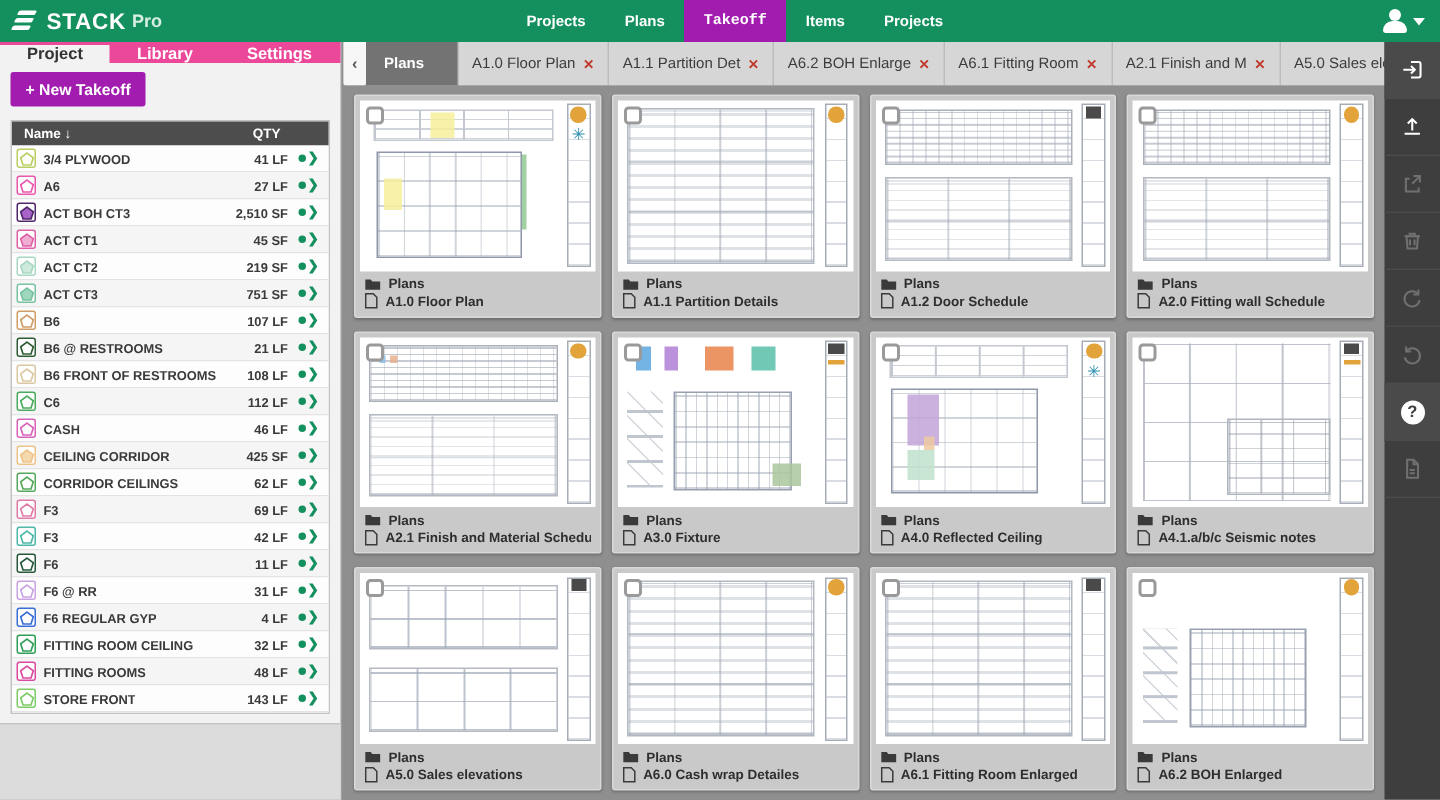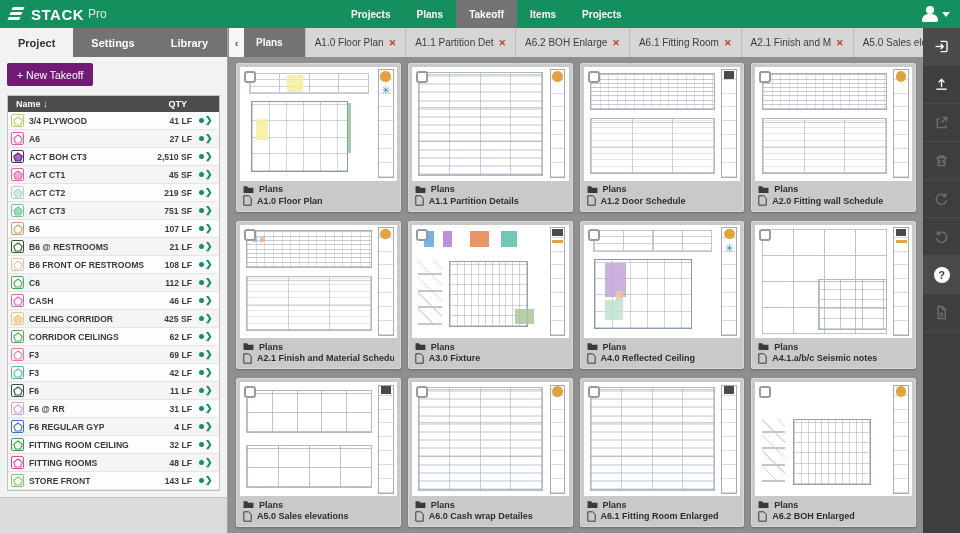--- a/index.html
+++ b/index.html
@@ -7,38 +7,38 @@
 
   
   .topbar { position:absolute; left:0; top:0; width:960px; height:28px; background:#13905e; display:flex; align-items:center; color:#fff; }
   .brand { display:flex; align-items:center; gap:6px; padding-left:8px; width:228px; }
   .logo { width:17px; height:15px; position:relative; }
   .logo i { position:absolute; left:2px; width:12px; height:3px; background:#fff; transform:skewX(-28deg); border-radius:1px; }
   .logo i:nth-child(1){ top:0; left:4px; }
   .logo i:nth-child(2){ top:5px; left:2px; }
   .logo i:nth-child(3){ top:10px; left:0; }
   .brand-name { font-weight:bold; font-size:15px; letter-spacing:.5px; }
-  .brand-suffix { font-size:12px; font-weight:normal; color:#d7efe3; margin-left:-2px; }
+  .brand-suffix { font-size:12px; font-weight:bold; color:#d7efe3; margin-left:-2px; }
   .nav { display:flex; height:28px; margin-left:110px; }
   .nav-item { display:flex; align-items:center; padding:0 13px; font-size:10px; font-weight:bold; cursor:pointer; }
-  .nav-item.active { background:#737373; }
+  .nav-item.active { background:#a21caf;font-family:Liberation Mono, monospace; }
   .user { margin-left:auto; display:flex; align-items:center; gap:3px; padding-right:10px; }
   .avatar-icon { width:18px; height:16px; position:relative; }
   .avatar-icon::before { content:""; position:absolute; left:5px; top:0; width:8px; height:8px; border-radius:50%; background:#fff; }
   .avatar-icon::after { content:""; position:absolute; left:1px; top:8px; width:16px; height:8px; border-radius:8px 8px 2px 2px; background:#fff; }
   .caret { width:0; height:0; border-left:4px solid transparent; border-right:4px solid transparent; border-top:5px solid #fff; }
 
   
   .left-panel { position:absolute; left:0; top:28px; width:228px; bottom:0; background:#f2f2f2; border-right:1px solid #9f9f9f; display:flex; flex-direction:column; }
-  .panel-tabs { display:flex; height:29px; background:#737373; flex:none; }
+  .panel-tabs { display:flex; height:14px; background:#ec4899; flex:none;align-items:flex-end; }
   .panel-tab { display:flex; align-items:center; padding:0 18px; font-size:11px; font-weight:bold; color:#fff; cursor:pointer; }
   .panel-tab.active { background:#f2f2f2; color:#333; }
   .search-row { display:flex; gap:5px; padding:6px 7px 7px 7px; flex:none; }
   .search-input { flex:1; height:23px; border:1px solid #bbb; border-radius:2px; font-size:11px; padding:0 6px; color:#444; font-family:"Liberation Sans",sans-serif; }
-  .new-takeoff-btn { height:23px; background:#701a75; color:#fff; border:none; border-radius:2px; font-size:10.5px; font-weight:normal; padding:4px 10px; cursor:pointer; font-family:"Liberation Sans",sans-serif; }
+  .new-takeoff-btn { height:23px; background:#a21caf; color:#fff; border:none; border-radius:2px; font-size:10.5px; font-weight:bold; padding:4px 10px; cursor:pointer; font-family:"Liberation Sans",sans-serif; }
   .list-wrap { margin:2px 7px 0 7px; border:1px solid #c2c2c2; background:#fff; flex:none; }
   .list-header { display:flex; align-items:center; height:16px; background:#4d4d4d; color:#fff; font-size:9px; font-weight:bold; padding:0 6px 0 8px; }
   .list-header .qh { margin-left:auto; margin-right:26px; }
   .t-row { display:flex; align-items:center; height:18px; border-bottom:1px solid #e4e4e4; background:#fdfdfd; padding:0 4px 0 2px; cursor:pointer; }
   .t-row:nth-child(even){ background:#f5f5f5; }
   .t-icon { width:13px; height:13px; border:1px solid; border-radius:2px; margin:0 5px 0 1px; display:flex; align-items:center; justify-content:center; background:#fff; flex:none; }
   .t-icon svg { width:10px; height:10px; }
   .t-name { font-size:8.6px; font-weight:bold; color:#3a3a3a; white-space:nowrap; overflow:hidden; }
   .t-qty { margin-left:auto; font-size:8.6px; font-weight:bold; color:#3a3a3a; white-space:nowrap; }
   .t-go { display:flex; align-items:center; gap:1px; margin-left:7px; width:16px; flex:none; }
@@ -137,22 +137,22 @@
     </div>
   <div class="user">
     <span class="avatar-icon"></span>
     <span class="caret"></span>
   </div>
 </div>
 
 <div class="left-panel">
   <div class="panel-tabs" id="panel-tabs">
       <span class="panel-tab active">Project</span>
+      <span class="panel-tab">Library</span>
       <span class="panel-tab">Settings</span>
-      <span class="panel-tab">Library</span>
     </div>
   <div class="search-row">
     <button class="new-takeoff-btn">+ New Takeoff</button>
   </div>
   <div class="list-wrap">
     <div class="list-header">
       <span><span>Name</span> <span>↓</span></span>
       <span class="qh">QTY</span>
     </div>
     <div id="rows">

